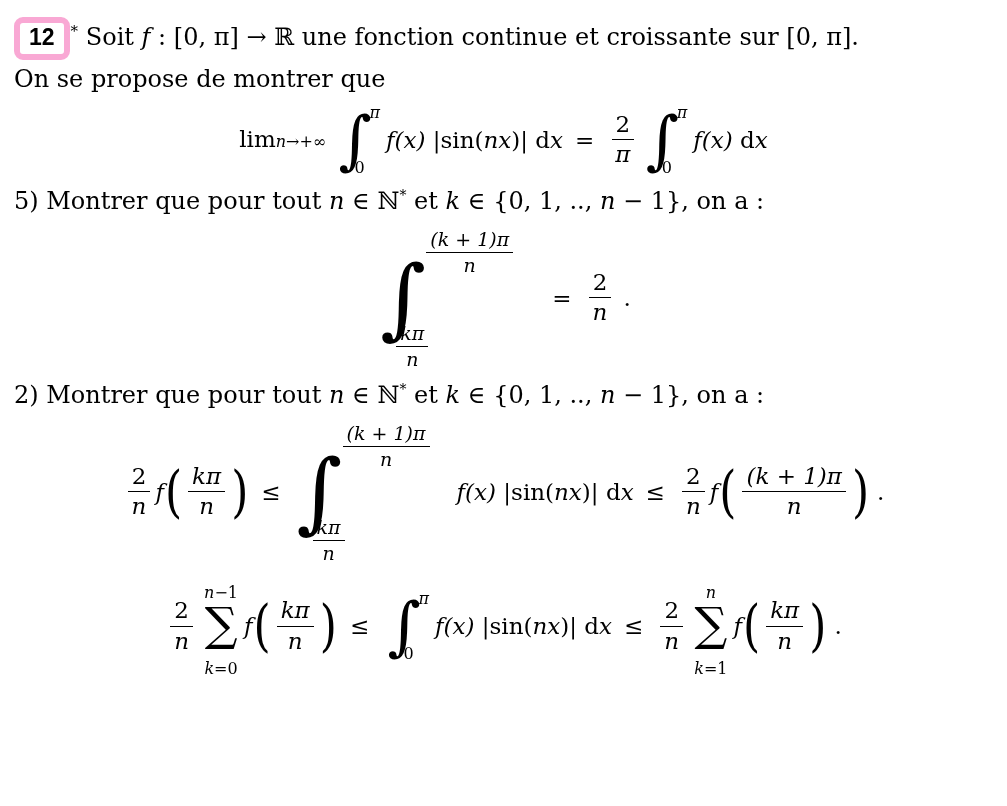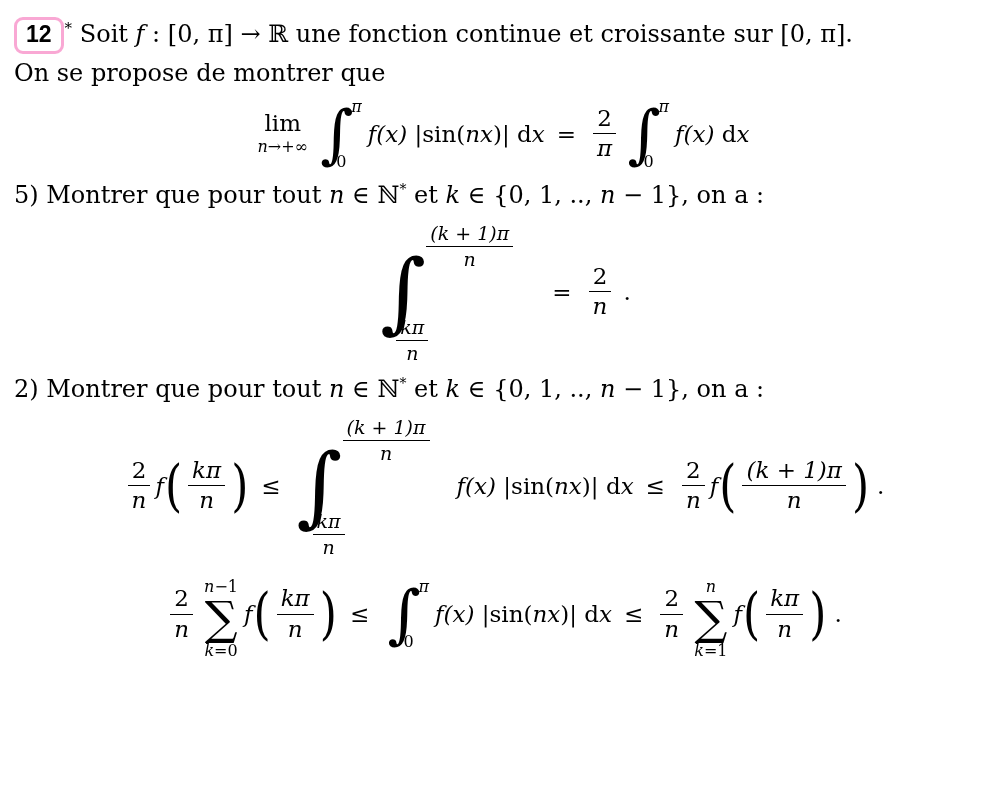--- a/index.html
+++ b/index.html
@@ -8,21 +8,21 @@
     background:#ffffff; color:#000000;
     font-family:"DejaVu Serif","Liberation Serif",serif;
   }
   .page { padding:12px 14px 0 14px; font-size:24px; }
   p { margin:5px 0; }
   .it { font-style:italic; }
   .mtext { white-space:pre; }
 
   
   .exnum {
-    display:inline-block; border:3px solid #f9a8d4; border-radius:9px;
+    display:inline-block; border:6px solid #f9a8d4; border-radius:9px;
     padding:0 9px 2px 9px; margin-right:1px;
     font-family:"Liberation Sans","DejaVu Sans",sans-serif;
     font-weight:bold; font-size:23px; line-height:1.25;
   }
   sup.star { font-size:15px; }
   sup.nstar { font-size:14px; }
 
   
   .display {
     display:flex; justify-content:center; align-items:center;
@@ -34,21 +34,21 @@
   
   .frac {
     display:inline-flex; flex-direction:column; align-items:center;
     text-align:center; margin:0 5px; line-height:1.2;
   }
   .frac .num { padding:0 4px 1px 4px; border-bottom:1.5px solid #000; }
   .frac .den { padding:1px 4px 0 4px; }
   .limfrac { font-size:19px; margin:0; }
 
   
-  .lim { display:inline-flex; flex-direction:column; align-items:center; line-height:1; margin-right:6px; }
+  .lim { display:inline-flex; flex-direction:row; align-items:center; line-height:1; margin-right:6px; }
   .lim .lim-top { font-size:23px; }
   .lim .lim-bot { font-size:16px; margin-top:4px; white-space:pre; }
 
   
   .int-simple { display:inline-flex; align-items:center; margin:0 6px; }
   .iglyph { font-size:64px; line-height:1; font-family:"DejaVu Serif","DejaVu Sans",serif; }
   .ilims {
     display:inline-flex; flex-direction:column; justify-content:space-between;
     height:74px; font-size:16px; margin-left:-2px;
   }
@@ -60,21 +60,21 @@
     position:absolute; left:2px; top:50%; transform:translateY(-50%);
     font-size:88px; line-height:1; font-family:"DejaVu Serif","DejaVu Sans",serif;
   }
   .uplim { position:absolute; top:0; left:48px; }
   .lolim { position:absolute; bottom:0; left:18px; }
 
   
   .sum { display:inline-flex; flex-direction:column; align-items:center; line-height:1; margin:0 6px; }
   .sum .stop { font-size:16px; margin-bottom:2px; white-space:pre;margin-top:10px; }
   .sum .sglyph { font-size:46px; line-height:0.95; font-family:"DejaVu Serif","DejaVu Sans",serif; }
-  .sum .sbot { font-size:16px; margin-top:3px; white-space:pre; }
+  .sum .sbot { font-size:16px; margin-top:15px; white-space:pre; }
 
   
   .bigp {
     display:inline-block; font-size:44px; line-height:1;
     transform:scaleY(1.28); margin:0 1px;
     font-family:"DejaVu Serif",serif; font-weight:300;
   }
 </style>
 </head>
 <body>

